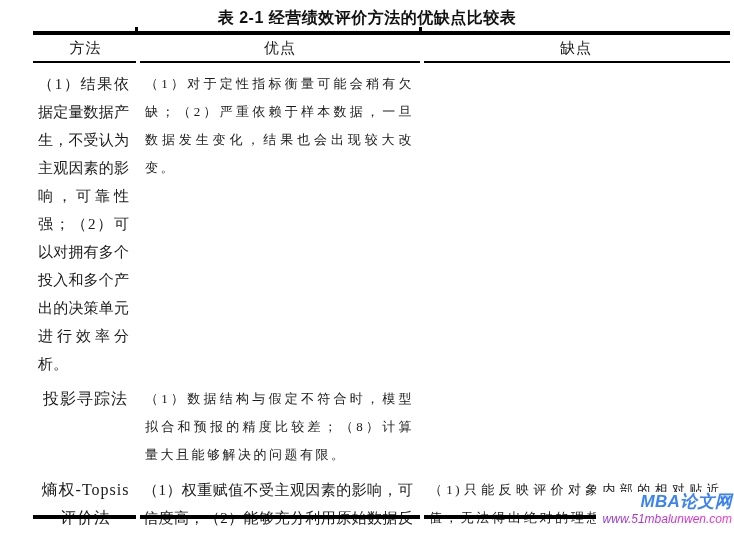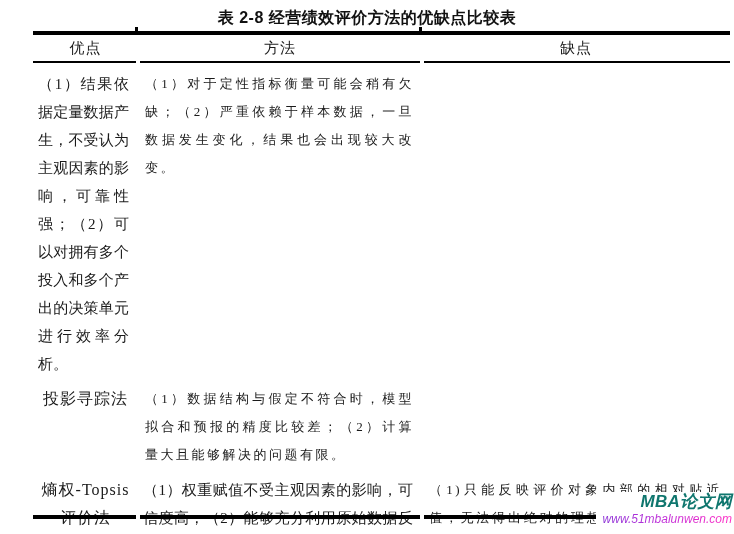--- a/index.html
+++ b/index.html
@@ -102,21 +102,21 @@
     box-sizing: border-box;
     padding-right: 2px;
     z-index: 3;
   }
   .wm-name {
     font-family: "Liberation Sans", "DejaVu Sans", sans-serif;
     font-style: italic;
     font-weight: 700;
     font-size: 17px;
     line-height: 20px;
-    color: #0f766e;
+    color: #3b82f6;
     letter-spacing: 0.3px;
   }
   .wm-url {
     font-family: "Liberation Sans", "DejaVu Sans", sans-serif;
     font-style: italic;
     font-size: 12px;
     line-height: 15px;
     background: linear-gradient(90deg, #8633d6, #c12fd9, #ff2cc4);
     -webkit-background-clip: text;
     background-clip: text;
@@ -124,45 +124,45 @@
   }
   @supports not ((-webkit-background-clip: text) or (background-clip: text)) {
     .wm-url { color: #d633c9; background: none; }
   }
 </style>
 </head>
 <body>
 
 <div class="page">
 
-  <div class="title">表 2-8 经营绩效评价方法的优缺点比较表</div>
+  <div class="title">表 2-1 经营绩效评价方法的优缺点比较表</div>
 
   <div class="rule rule-top"></div>
   <div class="rule tick-1"></div>
   <div class="rule tick-2"></div>
 
   <div class="header-row">
+    <div class="th">方法</div>
     <div class="th">优点</div>
-    <div class="th">方法</div>
     <div class="th">缺点</div>
   </div>
 
   <div class="rule rule-h1"></div>
   <div class="rule rule-h2"></div>
   <div class="rule rule-h3"></div>
 
   <div class="tbody">
   <div class="trow">
     <div class="cell pros">（1）结果依据定量数据产生，不受认为主观因素的影响，可靠性强；（2）可以对拥有多个投入和多个产出的决策单元进行效率分析。</div>
     <div class="cell cons">（1）对于定性指标衡量可能会稍有欠缺；（2）严重依赖于样本数据，一旦数据发生变化，结果也会出现较大改变。</div>
   </div>
 
   <div class="trow">
     <div class="cell method">投影寻踪法</div>
-    <div class="cell cons">（1）数据结构与假定不符合时，模型拟合和预报的精度比较差；（2）计算量大且能够解决的问题有限。</div>
+    <div class="cell cons">（1）数据结构与假定不符合时，模型拟合和预报的精度比较差；（8）计算量大且能够解决的问题有限。</div>
   </div>
 
 
   <div class="trow">
     <div class="cell method">熵权-Topsis 评价法</div>
     <div class="cell pros">（1）权重赋值不受主观因素的影响，可信度高；（2）能够充分利用原始数据反映不同评价对象的优劣程度,排序明确；（3）消除不同量纲带来的影响。</div>
     <div class="cell cons">（1)只能反映评价对象内部的相对贴近值，无法得出绝对的理想方案；（2）决策矩阵比较复杂时不易求出正理想解和负理想解。</div>
   </div>
 </div>
 

